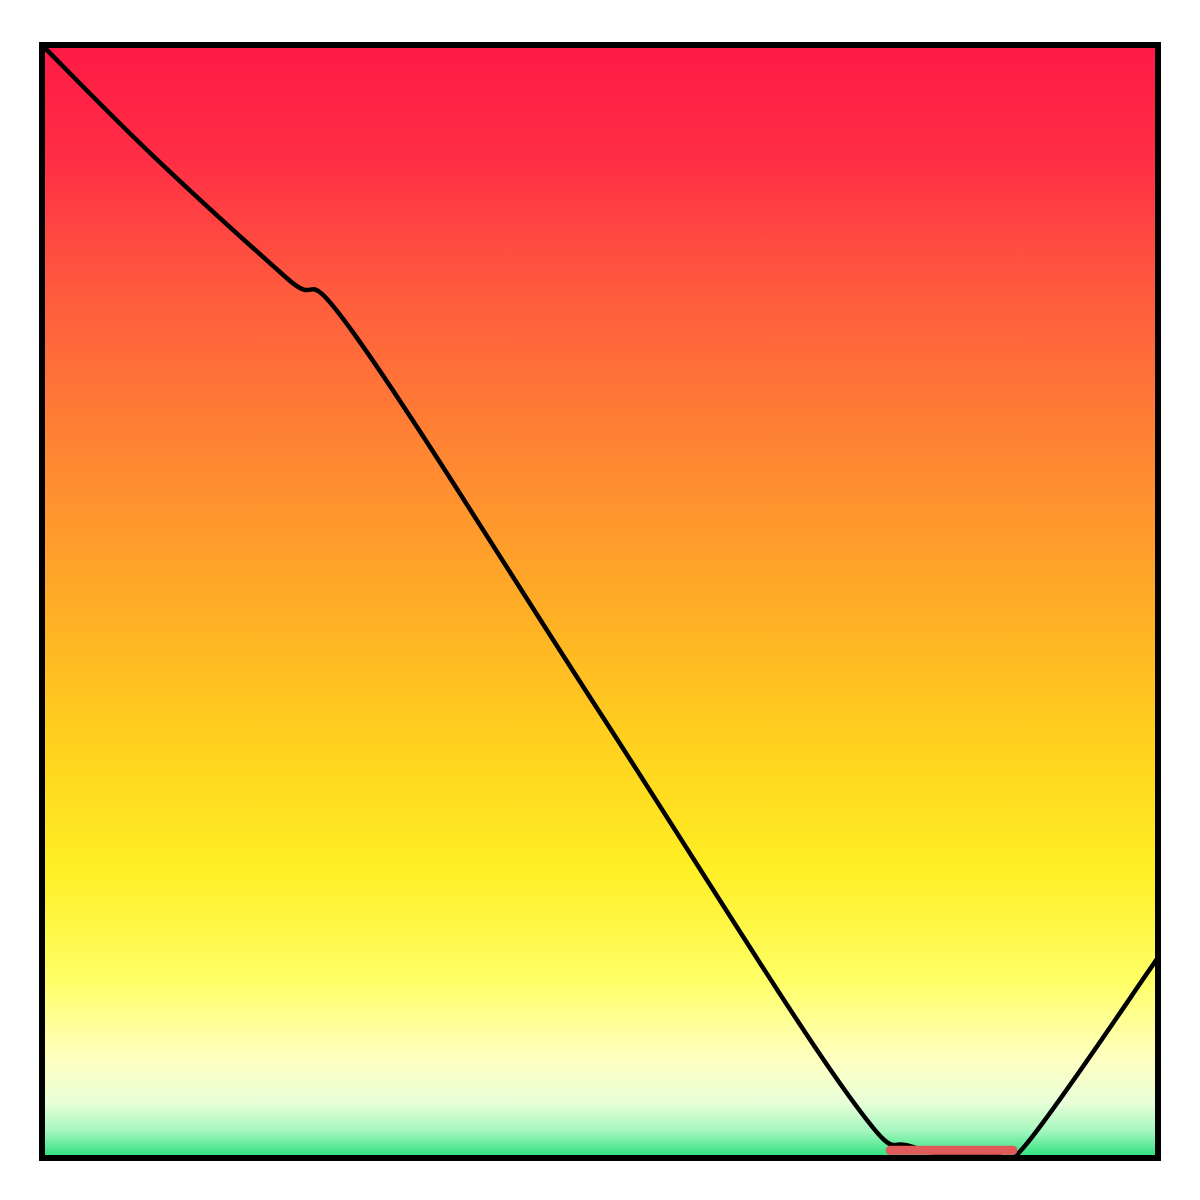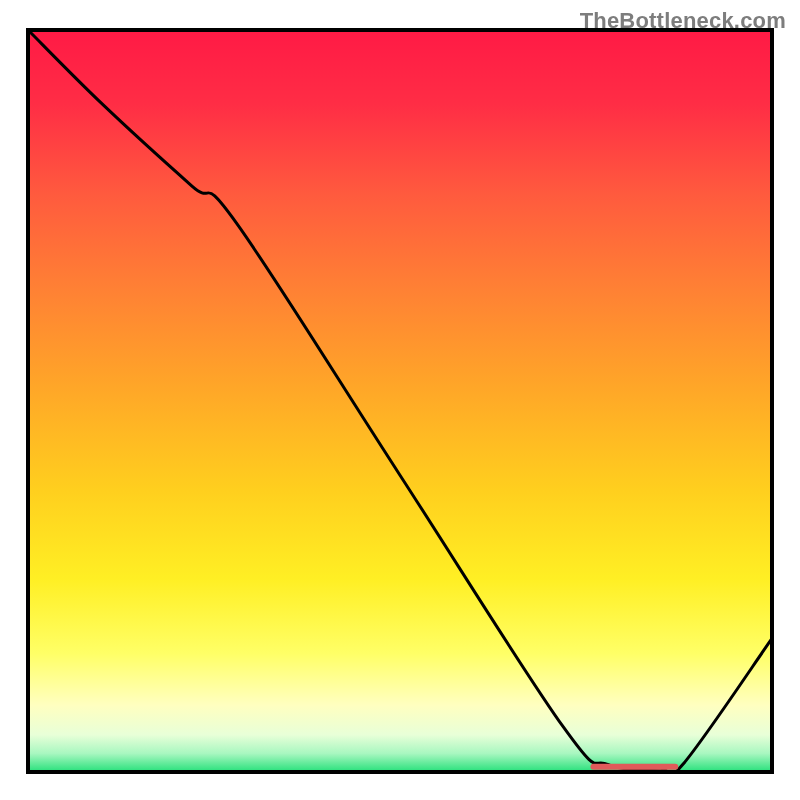--- a/index.html
+++ b/index.html
@@ -28,21 +28,20 @@
   }
   svg {
     position: absolute;
     left: 0; top: 0;
   }
 </style>
 </head>
 <body>
 
 <div class="wrap">
-  <div class="watermark">TheBottleneck.com</div>
 
   <svg id="chart-svg" width="800" height="800" viewBox="0 0 800 800">
     <defs>
       <linearGradient id="bg-grad" x1="0" y1="0" x2="0" y2="1">
           <stop offset="0%" stop-color="#ff1a45"></stop>
           <stop offset="10%" stop-color="#ff2d45"></stop>
           <stop offset="22%" stop-color="#ff5a3e"></stop>
           <stop offset="35%" stop-color="#ff8134"></stop>
           <stop offset="48%" stop-color="#ffa628"></stop>
           <stop offset="62%" stop-color="#ffcf1e"></stop>

